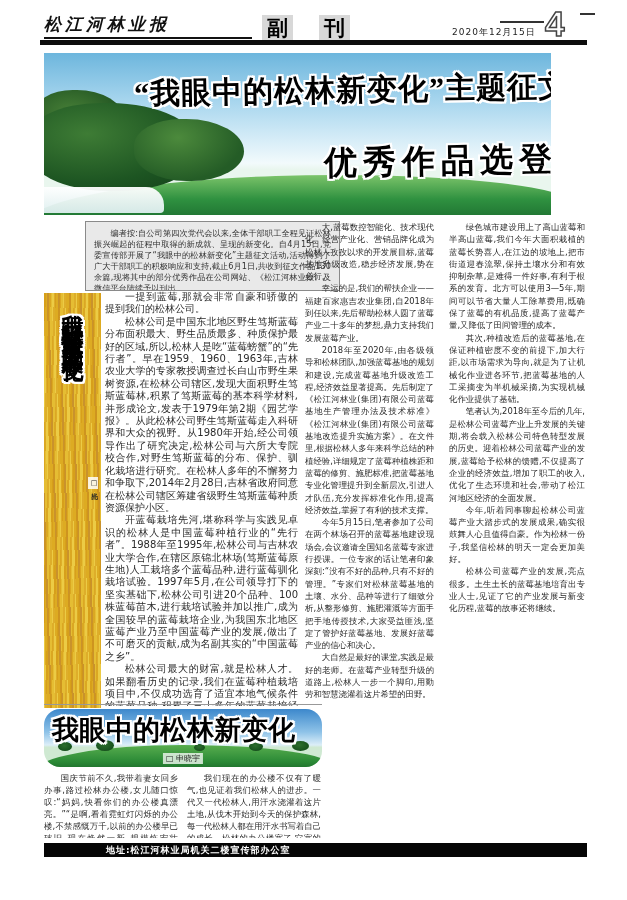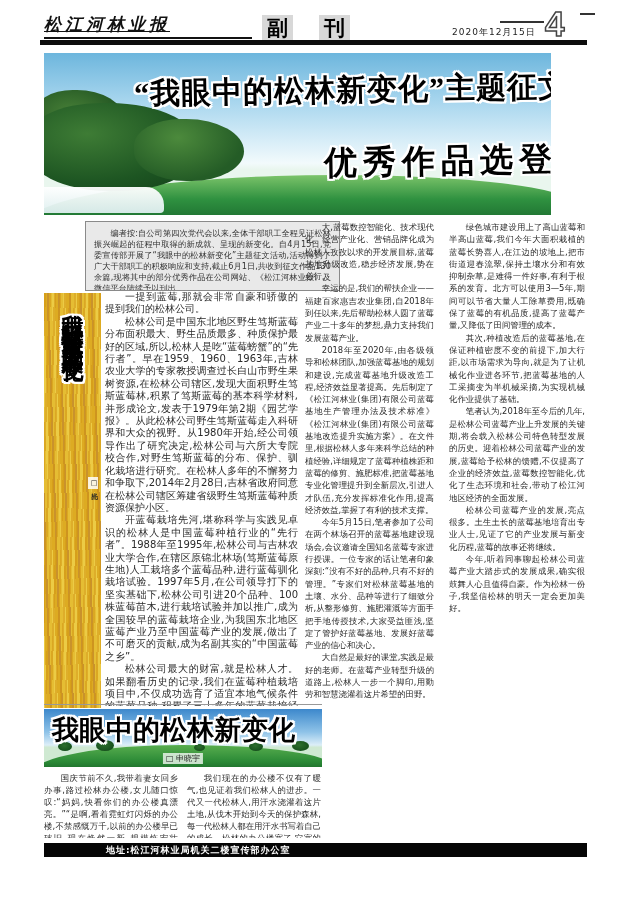--- a/index.html
+++ b/index.html
@@ -6,21 +6,21 @@
   html,body { background:#f2f2f0; }
   .page {
     position:relative; width:627px; height:900px; margin:0 auto;
     background:#ffffff; overflow:hidden;
     font-family:"DejaVu Sans", sans-serif; color:#1a1a1a;
   }
   
   .paper-name {
     position:absolute; left:44px; top:13px; width:208px; height:26px;
     font-family:"Liberation Serif", serif; font-style:italic; font-weight:bold;
-    font-size:17px; letter-spacing:4px; border-bottom:2px solid #111; color:#111;text-decoration:underline;
+    font-size:17px; letter-spacing:4px; border-bottom:2px solid #111; color:#111;
   }
   .masthead { position:absolute; left:262px; top:15px; display:flex; gap:26px; }
   .masthead span {
     display:inline-block; background:#d8d8d8; color:#000; font-weight:bold;
     font-size:21px; line-height:1; padding:2px 5px;
     font-family:"Liberation Sans", sans-serif;
   }
   .issue-date { position:absolute; left:452px; top:26px; font-size:9px; color:#222; letter-spacing:1px; }
   .page-number {
     position:absolute; left:545px; top:4px; font-size:35px; font-weight:bold;
@@ -91,20 +91,21 @@
   .col-1 { left:105px; top:291px; width:193px; height:415px; }
   .col-1 p { font-size:10px; line-height:12.4px; }
   .col-2 { left:305px; top:221px; width:129px; height:620px; }
   .col-3 { left:449px; top:221px; width:136px; height:620px; }
 
   
   .bottom-article { position:absolute; left:44px; top:704px; width:278px; height:137px; border-top:1px solid #999; padding-top:4px; }
   .headline-banner {
     position:relative; width:278px; height:58px; overflow:hidden;
     background:linear-gradient(180deg,#3c88cc 0%, #8fc3e8 40%, #dceef8 62%, #cfe9d2 66%);
+    border-radius:16px;
   }
   .hb-grass { position:absolute; left:-10px; right:-10px; bottom:-8px; height:30px;
     background:linear-gradient(180deg,#58ad4e 0%, #2b8a36 55%, #145c24 100%);
     border-radius:50% 50% 0 0 / 90% 70% 0 0; }
   .hb-tree { position:absolute; bottom:16px; width:14px; height:9px; border-radius:50%;
     background:radial-gradient(ellipse at 45% 40%, #2c6e2d, #134b1a 85%); }
   .hb-t1 { left:14px; }  .hb-t2 { left:52px; width:18px; height:11px; } .hb-t3 { left:205px; }
   .hb-t4 { left:248px; width:17px; height:10px; } .hb-t5 { left:150px; width:11px; height:7px; }
   .headline-title { left:8px; top:3px; font-size:27px; letter-spacing:0px; }
   .headline-author {
@@ -165,23 +166,23 @@
   <div class="col col-2">
       <p>大,蓝莓数控智能化、技术现代化、经营产业化、营销品牌化成为松林人孜孜以求的开发展目标,蓝莓基地升级改造,稳步经济发展,势在必行。</p>
       <p>幸运的是,我们的帮扶企业——福建百家惠吉农业集团,自2018年到任以来,先后帮助松林人圆了蓝莓产业二十多年的梦想,鼎力支持我们发展蓝莓产业。</p>
       <p>2018年至2020年,由各级领导和松林团队,加强蓝莓基地的规划和建设,完成蓝莓基地升级改造工程,经济效益显著提高。先后制定了《松江河林业(集团)有限公司蓝莓基地生产管理办法及技术标准》《松江河林业(集团)有限公司蓝莓基地改造提升实施方案》。在文件里,根据松林人多年来科学总结的种植经验,详细规定了蓝莓种植株距和蓝莓的修剪、施肥标准,把蓝莓基地专业化管理提升到全新层次,引进人才队伍,充分发挥标准化作用,提高经济效益,掌握了有利的技术支撑。</p>
       <p>今年5月15日,笔者参加了公司在两个林场召开的蓝莓基地建设现场会,会议邀请全国知名蓝莓专家进行授课。一位专家的话让笔者印象深刻:“没有不好的品种,只有不好的管理。”专家们对松林蓝莓基地的土壤、水分、品种等进行了细致分析,从整形修剪、施肥灌溉等方面手把手地传授技术,大家受益匪浅,坚定了管护好蓝莓基地、发展好蓝莓产业的信心和决心。</p>
       <p>大自然是最好的课堂,实践是最好的老师。在蓝莓产业转型升级的道路上,松林人一步一个脚印,用勤劳和智慧浇灌着这片希望的田野。</p>
     </div>
   <div class="col col-3">
       <p>绿色城市建设用上了高山蓝莓和半高山蓝莓,我们今年大面积栽植的蓝莓长势喜人,在江边的坡地上,把市街道迎春流翠,保持土壤水分和有效抑制杂草,是难得一件好事,有利于根系的发育。北方可以使用3—5年,期间可以节省大量人工除草费用,既确保了蓝莓的有机品质,提高了蓝莓产量,又降低了田间管理的成本。</p>
       <p>其次,种植改造后的蓝莓基地,在保证种植密度不变的前提下,加大行距,以市场需求为导向,就是为了让机械化作业进各环节,把蓝莓基地的人工采摘变为半机械采摘,为实现机械化作业提供了基础。</p>
-      <p>笔者认为,2018年至今后的几年,是松林公司蓝莓产业上升发展的关键期,将会载入松林公司特色转型发展的历史。迎着松林公司蓝莓产业的发展,蓝莓给予松林的馈赠,不仅提高了企业的经济效益,蓝莓数控智能化,优化了生态环境和社会,带动了松江河地区经济的全面发展。</p>
+      <p>笔者认为,2018年至今后的几年,是松林公司蓝莓产业上升发展的关键期,将会载入松林公司特色转型发展的历史。迎着松林公司蓝莓产业的发展,蓝莓给予松林的馈赠,不仅提高了企业的经济效益,增加了职工的收入,优化了生态环境和社会,带动了松江河地区经济的全面发展。</p>
+      <p>今年,听着同事聊起松林公司蓝莓产业大踏步式的发展成果,确实很鼓舞人心且值得自豪。作为松林一份子,我坚信松林的明天一定会更加美好。</p>
       <p>松林公司蓝莓产业的发展,亮点很多。土生土长的蓝莓基地培育出专业人士,见证了它的产业发展与新变化历程,蓝莓的故事还将继续。</p>
-      <p>今年,听着同事聊起松林公司蓝莓产业大踏步式的发展成果,确实很鼓舞人心且值得自豪。作为松林一份子,我坚信松林的明天一定会更加美好。</p>
     </div>
 
   <div class="bottom-article">
     <div class="headline-banner">
       <div class="hb-grass"></div>
       <div class="hb-tree hb-t1"></div>
       <div class="hb-tree hb-t2"></div>
       <div class="hb-tree hb-t3"></div>
       <div class="hb-tree hb-t4"></div>
       <div class="hb-tree hb-t5"></div>

